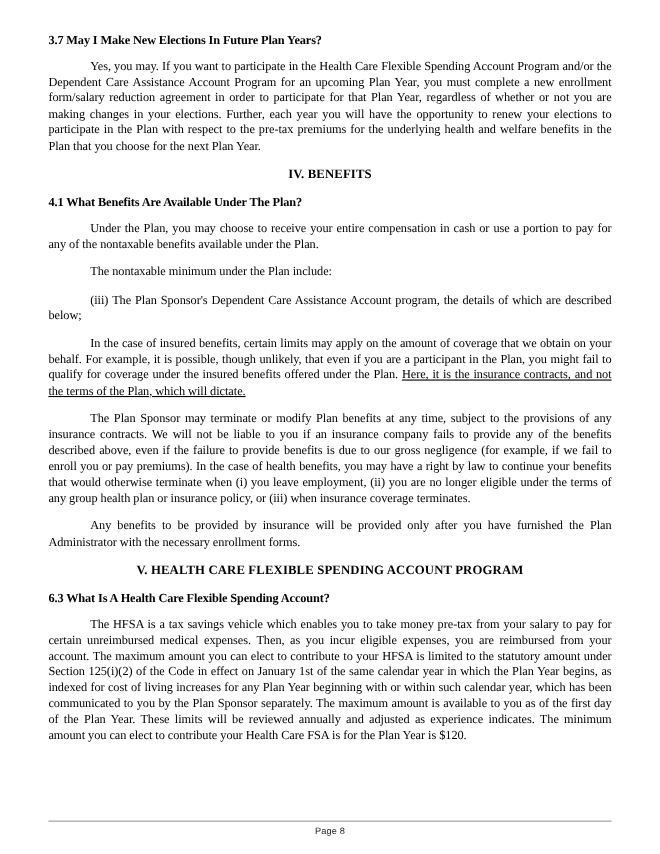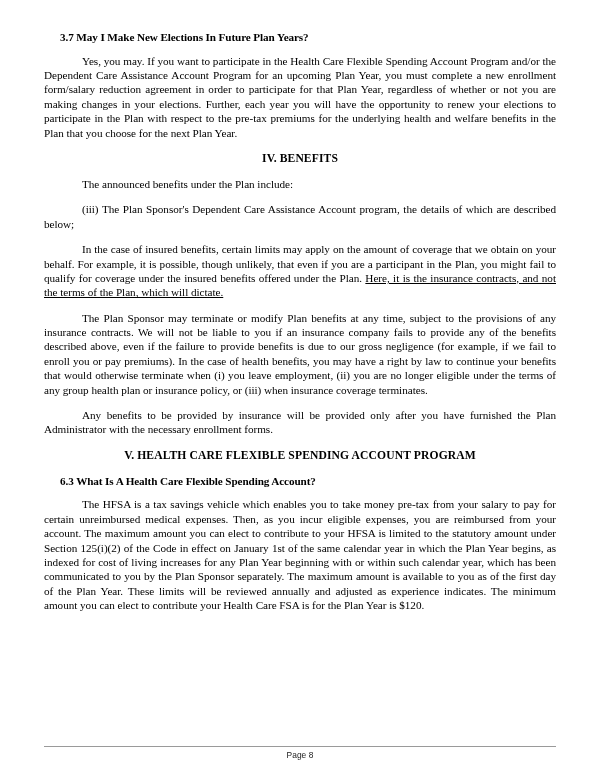--- a/index.html
+++ b/index.html
@@ -23,21 +23,21 @@
     background: #ffffff;
     overflow: hidden;
   }
   .content {
     width: 512px;
   }
   .h-sub {
     font-size: 11.2px;
     font-weight: bold;
     line-height: 1.30;
-    margin: 0 0 9px 16px;
+    margin: 0 0 9px 0;
     text-align: left;
     letter-spacing: -0.01em;
   }
   .h-center {
     font-size: 11.6px;
     font-weight: bold;
     line-height: 1.30;
     text-align: center;
     margin: 6px 0 11px 0;
     letter-spacing: 0.01em;
@@ -80,21 +80,23 @@
 <body>
 
 <div class="page">
   <div class="content">
 
     <h2 class="h-sub">3.7 May I Make New Elections In Future Plan Years?</h2>
     <p class="body indent">Yes, you may. If you want to participate in the Health Care Flexible Spending Account Program and/or the Dependent Care Assistance Account Program for an upcoming Plan Year, you must complete a new enrollment form/salary reduction agreement in order to participate for that Plan Year, regardless of whether or not you are making changes in your elections. Further, each year you will have the opportunity to renew your elections to participate in the Plan with respect to the pre-tax premiums for the underlying health and welfare benefits in the Plan that you choose for the next Plan Year.</p>
 
     <h1 class="h-center">IV. BENEFITS</h1>
 
-    <p class="body indent">The announced benefits under the Plan include:</p>
+    <h2 class="h-sub">4.1 What Benefits Are Available Under The Plan?</h2>
+    <p class="body indent">Under the Plan, you may choose to receive your entire compensation in cash or use a portion to pay for any of the nontaxable benefits available under the Plan.</p>
+    <p class="body indent">The nontaxable minimum under the Plan include:</p>
     <p class="body indent">(iii) The Plan Sponsor's Dependent Care Assistance Account program, the details of which are described below;</p>
 
     <p class="body indent"><span>In the case of insured benefits, certain limits may apply on the amount of coverage that we obtain on your behalf. For example, it is possible, though unlikely, that even if you are a participant in the Plan, you might fail to qualify for coverage under the insured benefits offered under the Plan. </span><span class="u">Here, it is the insurance contracts, and not the terms of the Plan, which will dictate.</span></p>
 
     <p class="body indent">The Plan Sponsor may terminate or modify Plan benefits at any time, subject to the provisions of any insurance contracts. We will not be liable to you if an insurance company fails to provide any of the benefits described above, even if the failure to provide benefits is due to our gross negligence (for example, if we fail to enroll you or pay premiums). In the case of health benefits, you may have a right by law to continue your benefits that would otherwise terminate when (i) you leave employment, (ii) you are no longer eligible under the terms of any group health plan or insurance policy, or (iii) when insurance coverage terminates.</p>
     <p class="body indent">Any benefits to be provided by insurance will be provided only after you have furnished the Plan Administrator with the necessary enrollment forms.</p>
 
     <h1 class="h-center">V. HEALTH CARE FLEXIBLE SPENDING ACCOUNT PROGRAM</h1>
 
     <h2 class="h-sub">6.3 What Is A Health Care Flexible Spending Account?</h2>

